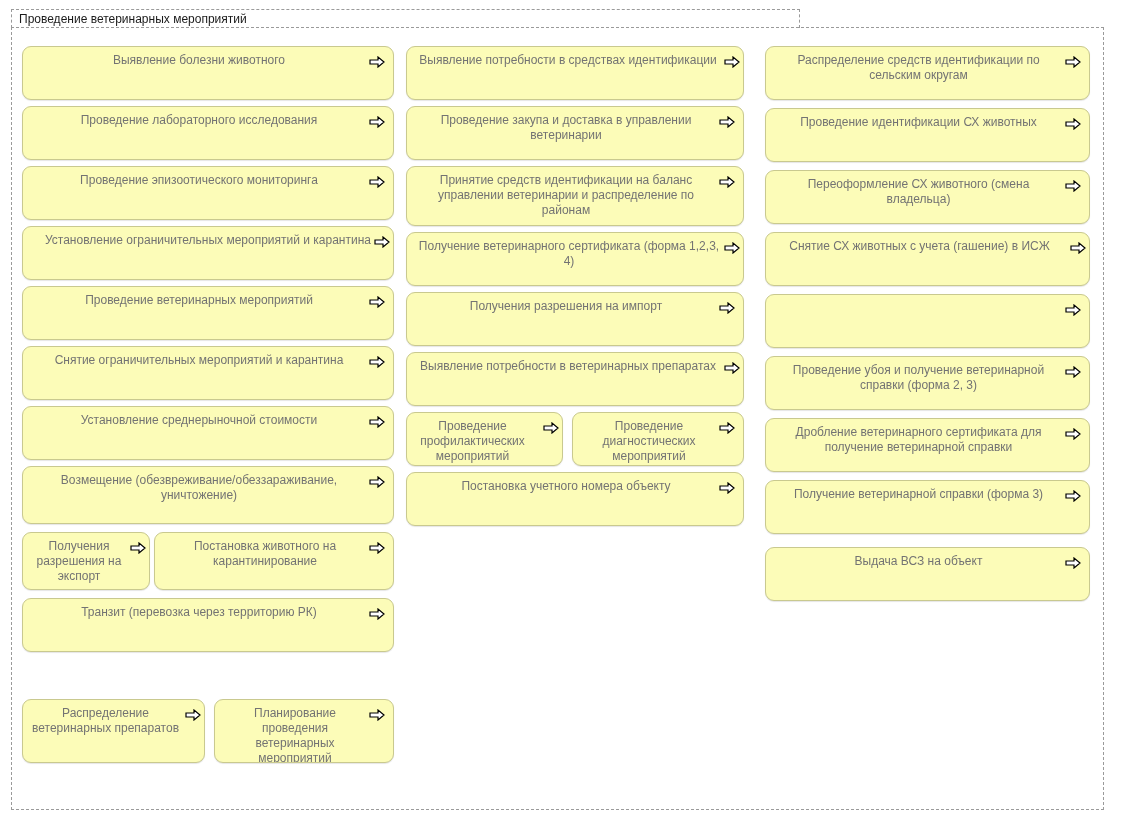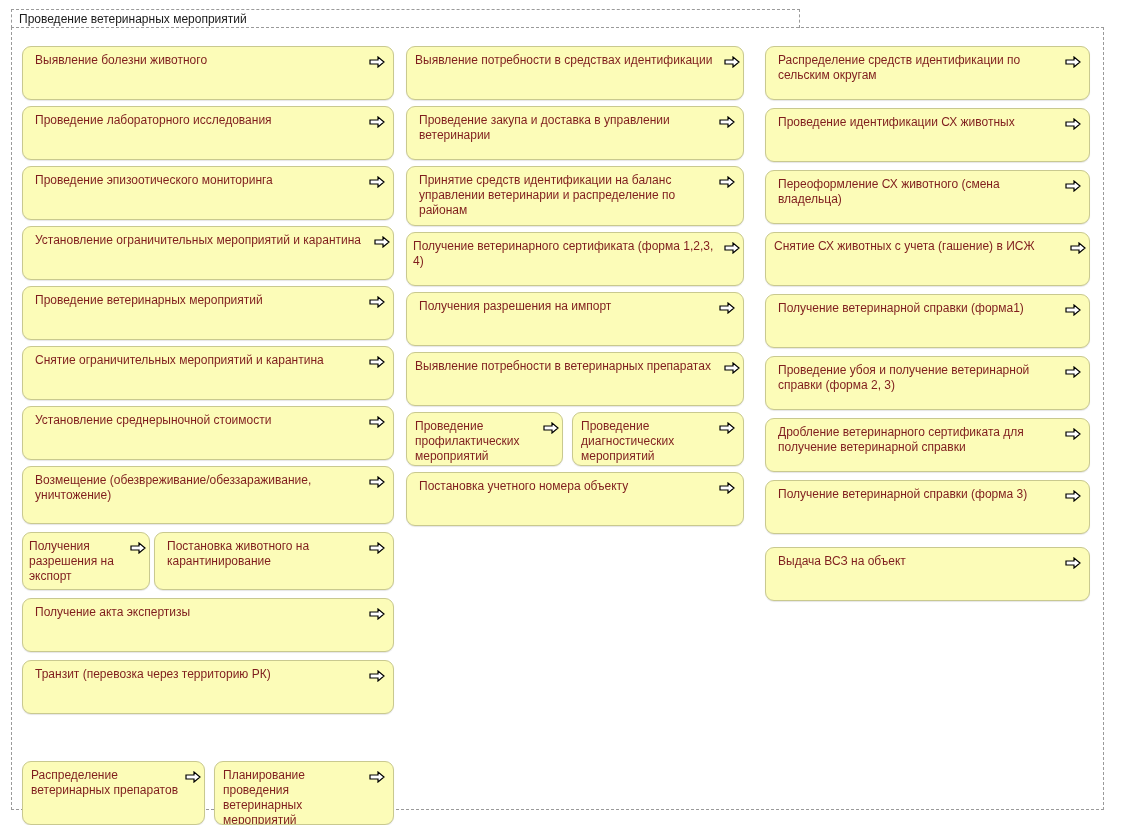--- a/index.html
+++ b/index.html
@@ -81,24 +81,24 @@
     box-sizing: border-box;
     box-shadow: 0 1px 1px rgba(0,0,0,0.10);
     min-height: 54px;
     flex: 1 1 auto;
     overflow: hidden;
   }
 
   .proc-text {
     display: block;
     padding: 6px 30px 4px 12px;
-    text-align: left;
+    text-align: center;
     font-size: 12px;
     line-height: 15px;
-    color: #7f1d1d;
+    color: #737373;
   }
   .proc-box.tight .proc-text {
     padding-right: 12px;
   }
 
   .arrow-icon {
     position: absolute;
     right: 8px;
     top: 9px;
     width: 16px;
@@ -229,30 +229,20 @@
       <div class="proc-box h58">
         <span class="proc-text">Постановка животного на карантинирование</span>
         <span class="arrow-icon">
           <svg width="16" height="12" viewBox="0 0 16 12">
               <path d="M1 4 H9 V1 L15 6 L9 11 V8 H1 Z" fill="#ffffff" stroke="#000000" stroke-width="1.2" stroke-linejoin="miter"></path>
             </svg>
         </span>
       </div>
     </div>
 
-    <div class="row gap-wide">
-      <div class="proc-box h54">
-        <span class="proc-text">Получение акта экспертизы</span>
-        <span class="arrow-icon">
-          <svg width="16" height="12" viewBox="0 0 16 12">
-              <path d="M1 4 H9 V1 L15 6 L9 11 V8 H1 Z" fill="#ffffff" stroke="#000000" stroke-width="1.2" stroke-linejoin="miter"></path>
-            </svg>
-        </span>
-      </div>
-    </div>
 
     <div class="row gap-wide">
       <div class="proc-box h54">
         <span class="proc-text">Транзит (перевозка через территорию РК)</span>
         <span class="arrow-icon">
           <svg width="16" height="12" viewBox="0 0 16 12">
               <path d="M1 4 H9 V1 L15 6 L9 11 V8 H1 Z" fill="#ffffff" stroke="#000000" stroke-width="1.2" stroke-linejoin="miter"></path>
             </svg>
         </span>
       </div>
@@ -420,21 +410,20 @@
         <span class="arrow-icon">
           <svg width="16" height="12" viewBox="0 0 16 12">
               <path d="M1 4 H9 V1 L15 6 L9 11 V8 H1 Z" fill="#ffffff" stroke="#000000" stroke-width="1.2" stroke-linejoin="miter"></path>
             </svg>
         </span>
       </div>
     </div>
 
     <div class="row gap-wide">
       <div class="proc-box h54">
-        <span class="proc-text">Получение ветеринарной справки (форма1)</span>
         <span class="arrow-icon">
           <svg width="16" height="12" viewBox="0 0 16 12">
               <path d="M1 4 H9 V1 L15 6 L9 11 V8 H1 Z" fill="#ffffff" stroke="#000000" stroke-width="1.2" stroke-linejoin="miter"></path>
             </svg>
         </span>
       </div>
     </div>
 
     <div class="row gap-wide">
       <div class="proc-box h54">

